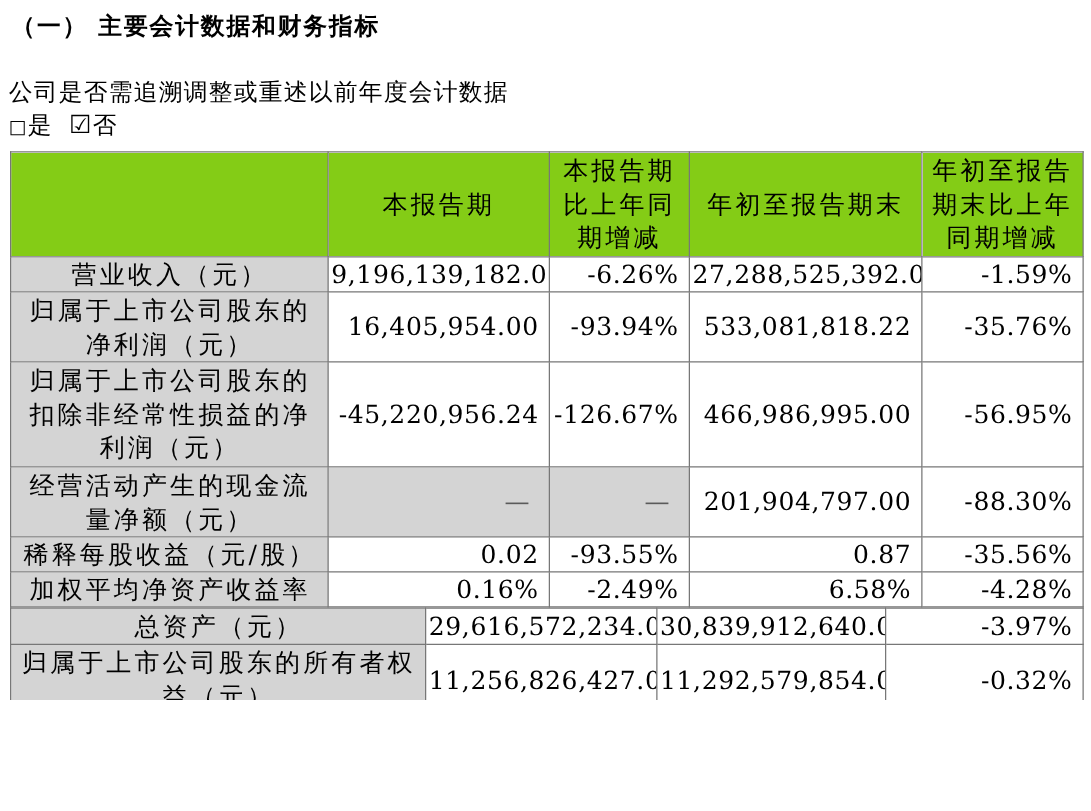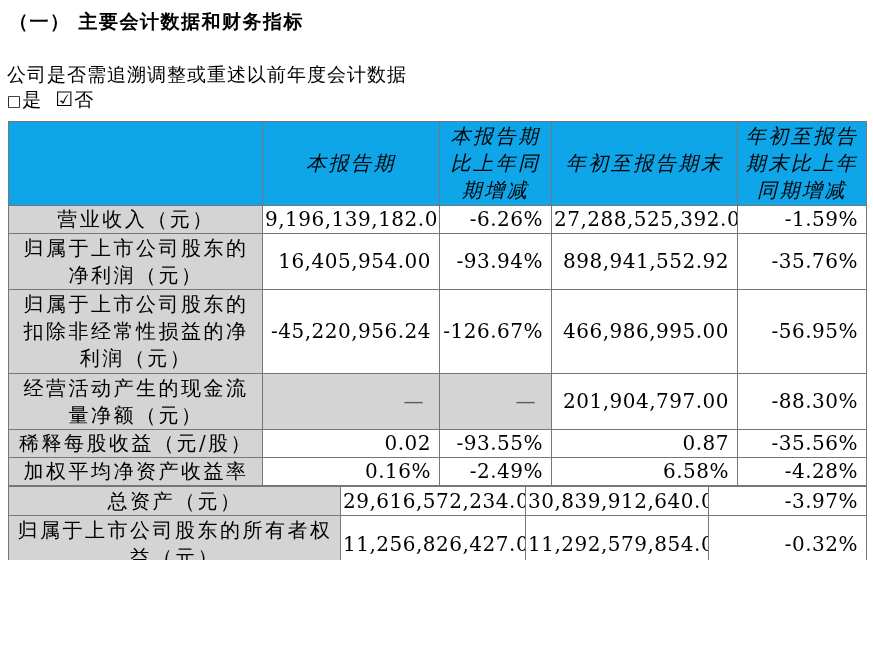--- a/index.html
+++ b/index.html
@@ -50,25 +50,24 @@
   table.fin2 { margin-top: 0; }
   table.fin td, table.fin th {
     border: 1px solid #777777;
     vertical-align: middle;
     overflow: hidden;
     box-sizing: border-box;
     font-weight: normal;
     line-height: 27px;
   }
   th.hdr {
-    background: #0ea5e9;
+    background: #84cc16;
     text-align: center;
     letter-spacing: 2.5px;
     white-space: pre-line;
-    font-style: italic;
   }
   table.fin2 th.hdr { line-height: 24px; }
   td.label {
     background: #d4d4d4;
     text-align: center;
     padding: 0 4px 0 5px;
     letter-spacing: 2.5px;
     white-space: pre-line;
   }
   td.val {
@@ -122,21 +121,21 @@
       <td class="val">9,196,139,182.00</td>
       <td class="val">-6.26%</td>
       <td class="val">27,288,525,392.00</td>
       <td class="val">-1.59%</td>
     </tr>
     <tr style="height:56px">
       <td class="label">归属于上市公司股东的
 净利润（元）</td>
       <td class="val">16,405,954.00</td>
       <td class="val">-93.94%</td>
-      <td class="val">898,941,552.92</td>
+      <td class="val">533,081,818.22</td>
       <td class="val">-35.76%</td>
     </tr>
     <tr style="height:84px">
       <td class="label">归属于上市公司股东的
 扣除非经常性损益的净
 利润（元）</td>
       <td class="val">-45,220,956.24</td>
       <td class="val">-126.67%</td>
       <td class="val">466,986,995.00</td>
       <td class="val">-56.95%</td>

